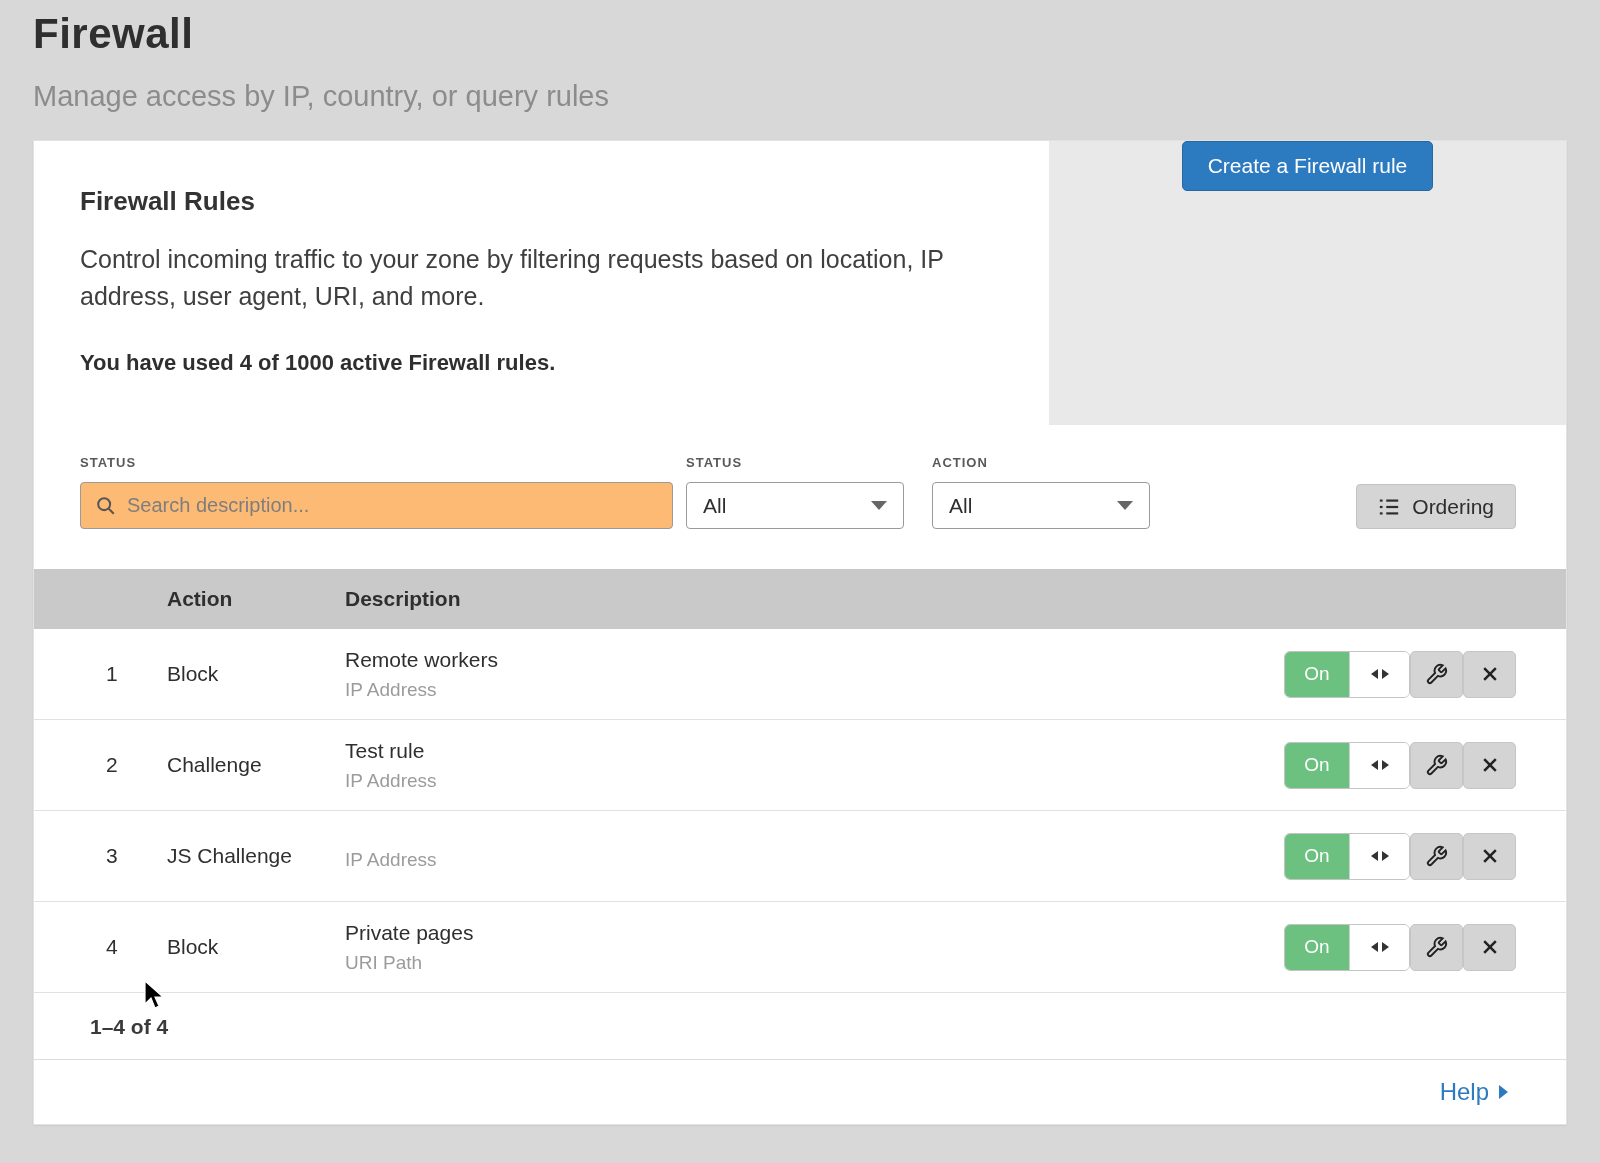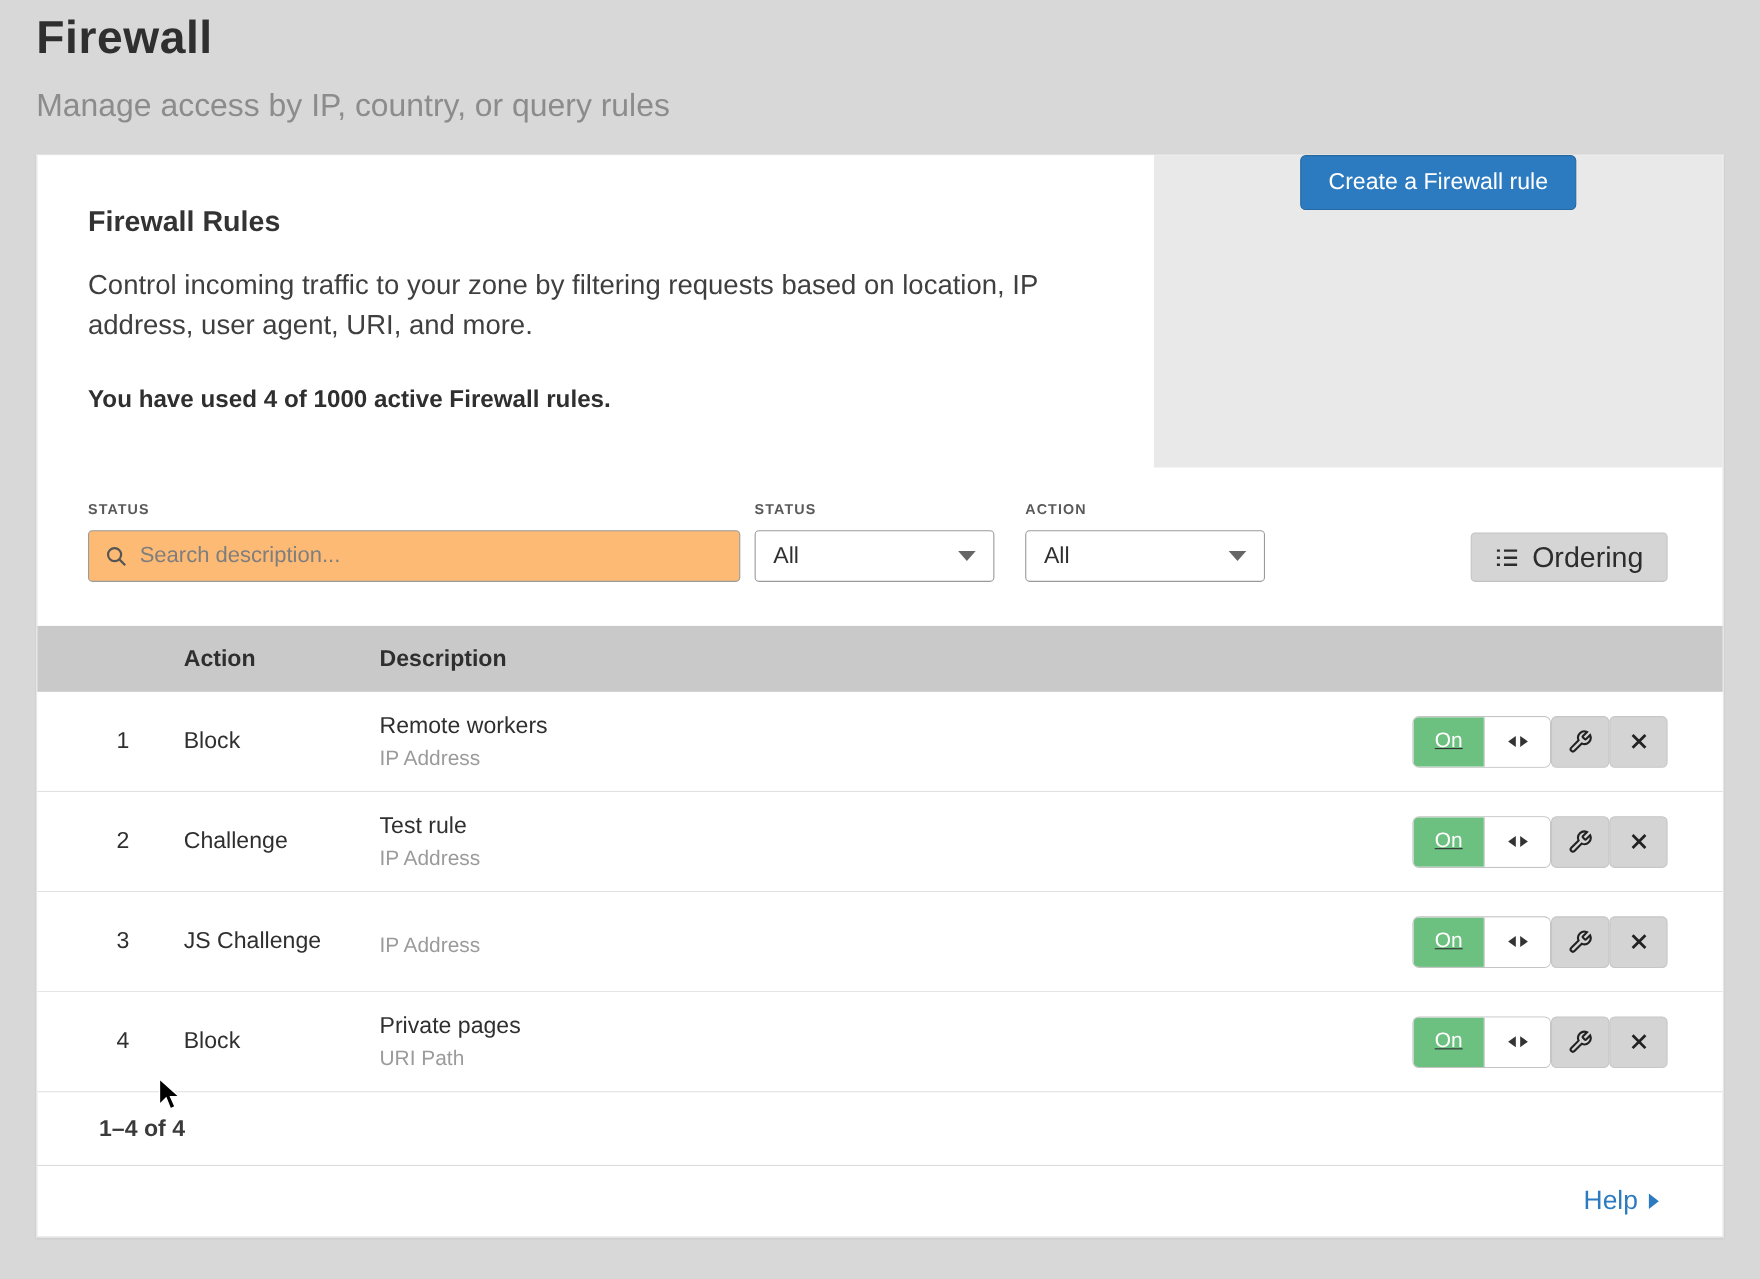--- a/index.html
+++ b/index.html
@@ -77,21 +77,21 @@
     width:0;height:0;
     border-left:8px solid transparent;border-right:8px solid transparent;
     border-top:9px solid #666;
   }
   .gap-status{width:13px;}
   .spacer-28{width:28px;}
   .ordering-btn{
     margin-left:auto;height:45px;
     background:#d5d5d5;border:1px solid #c3c3c3;border-radius:4px;
     display:flex;align-items:center;gap:12px;
-    padding:0 21px;font-size:26px;color:#2d2d2d;
+    padding:0 21px;font-size:21px;color:#2d2d2d;
     font-family:inherit;cursor:pointer;justify-content:flex-end;
   }
 
   
   .tbl-header{
     background:#c9c9c9;height:60px;
     display:flex;align-items:center;
     font-size:21px;font-weight:700;color:#2f2f2f;
   }
   .col-num{width:133px;padding-left:72px;font-size:21px;color:#2f2f2f;}
@@ -100,21 +100,20 @@
   .rule-row{
     display:flex;align-items:center;
     height:91px;border-bottom:1px solid #e1e1e1;
     background:#fff;
   }
   .desc-title{font-size:21px;color:#2f2f2f;}
   .desc-sub{font-size:19px;color:#9b9b9b;margin-top:7px;}
   .row-controls{
     display:flex;align-items:center;gap:0;
     padding-right:50px;
-    text-decoration:underline;
   }
   .toggle{
     display:flex;height:47px;border-radius:6px;overflow:hidden;
     border:1px solid #c4c4c4;cursor:pointer;
   }
   .toggle-on{
     width:64px;background:var(--green);color:#fff;
     display:flex;align-items:center;justify-content:center;
     font-size:19px;
   }

